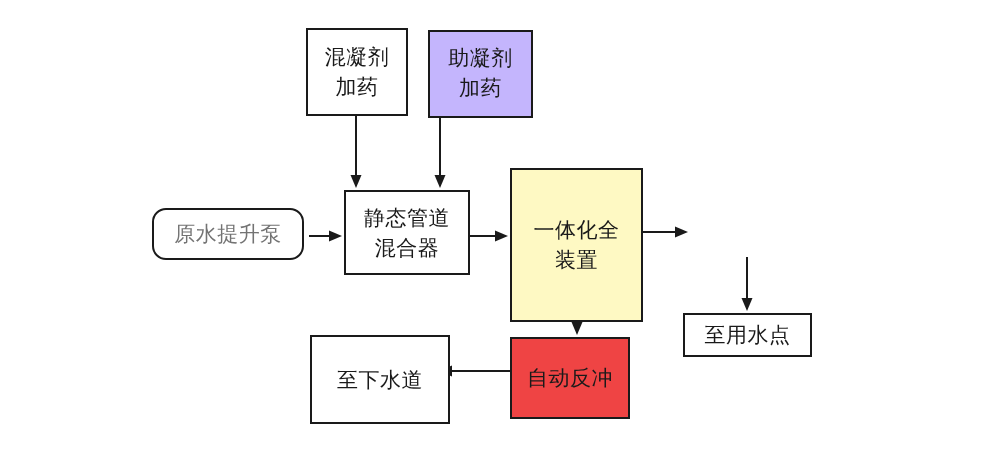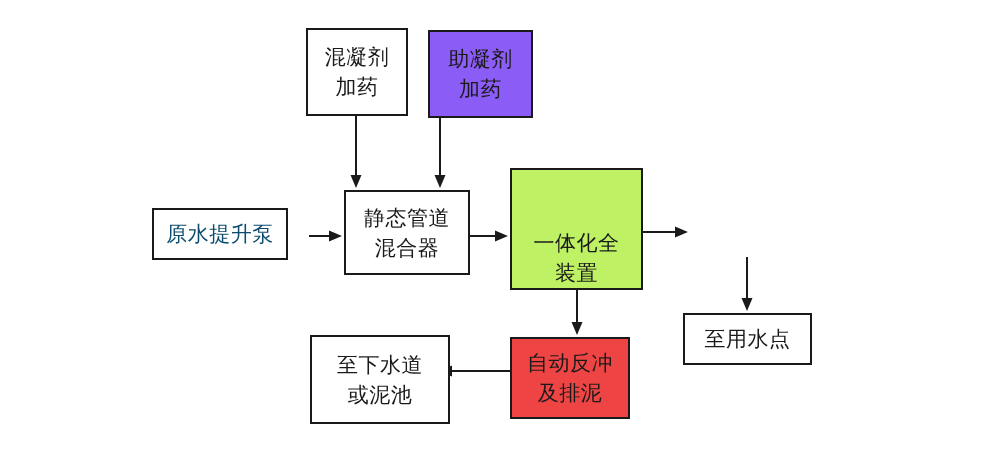--- a/index.html
+++ b/index.html
@@ -81,39 +81,37 @@
       </g>
       <g>
         <line x1="510" y1="371" x2="452" y2="371" stroke="#1a1a1a" stroke-width="2"></line>
         <polygon points="452,365.5 452,376.5 439,371" fill="#1a1a1a"></polygon>
       </g>
     </svg>
 <div class="node-box" style="left: 306px; top: 28px; width: 102px; height: 88px; border-color: rgb(26, 26, 26); border-width: 2px; background: rgb(255, 255, 255); color: rgb(26, 26, 26);">
       <span class="node-line">混凝剂</span>
       <span class="node-line">加药</span>
     </div>
-    <div class="node-box" style="left: 428px; top: 30px; width: 105px; height: 88px; border-color: rgb(26, 26, 26); border-width: 2px; background: #8b5cf6; color: rgb(26, 26, 26);">
+    <div class="node-box" style="left: 428px; top: 30px; width: 105px; height: 88px; border-color: rgb(26, 26, 26); border-width: 2px; background: #c4b5fd; color: rgb(26, 26, 26); font-family: Liberation Serif, serif;">
       <span class="node-line">助凝剂</span>
       <span class="node-line">加药</span>
     </div>
-    <div class="node-box" style="left: 152px; top: 208px; width: 136px; height: 52px; border-color: rgb(26, 26, 26); border-width: 2px; background: rgb(255, 255, 255); color: #0c4a6e;">
+    <div class="node-box" style="left: 152px; top: 208px; width: 152px; height: 52px; border-color: rgb(26, 26, 26); border-width: 2px; background: rgb(255, 255, 255); color: #737373; border-radius: 14px;">
       <span class="node-line">原水提升泵</span>
     </div>
     <div class="node-box" style="left: 344px; top: 190px; width: 126px; height: 85px; border-color: rgb(26, 26, 26); border-width: 2px; background: rgb(255, 255, 255); color: rgb(26, 26, 26);">
       <span class="node-line">静态管道</span>
       <span class="node-line">混合器</span>
     </div>
-    <div class="node-box" style="left: 510px; top: 168px; width: 133px; height: 122px; border-color: rgb(26, 26, 26); border-width: 2px; background: #bef264; color: rgb(26, 26, 26); justify-content: flex-end;">
+    <div class="node-box" style="left: 510px; top: 168px; width: 133px; height: 154px; border-color: rgb(26, 26, 26); border-width: 2px; background: #fef9c3; color: rgb(26, 26, 26);">
       <span class="node-line">一体化全</span>
       <span class="node-line">装置</span>
     </div>
-    <div class="node-box" style="left: 683px; top: 313px; width: 129px; height: 52px; border-color: rgb(26, 26, 26); border-width: 2px; background: rgb(255, 255, 255); color: rgb(26, 26, 26);">
+    <div class="node-box" style="left: 683px; top: 313px; width: 129px; height: 44px; border-color: rgb(26, 26, 26); border-width: 2px; background: rgb(255, 255, 255); color: rgb(26, 26, 26);">
       <span class="node-line">至用水点</span>
     </div>
     <div class="node-box" style="left: 510px; top: 337px; width: 120px; height: 82px; border-color: rgb(26, 26, 26); border-width: 2px; background: #ef4444; color: rgb(26, 26, 26);">
       <span class="node-line">自动反冲</span>
-      <span class="node-line">及排泥</span>
     </div>
     <div class="node-box" style="left: 310px; top: 335px; width: 140px; height: 89px; border-color: rgb(26, 26, 26); border-width: 2px; background: rgb(255, 255, 255); color: rgb(26, 26, 26);">
       <span class="node-line">至下水道</span>
-      <span class="node-line">或泥池</span>
     </div>
   </div>
 
 </body></html>

